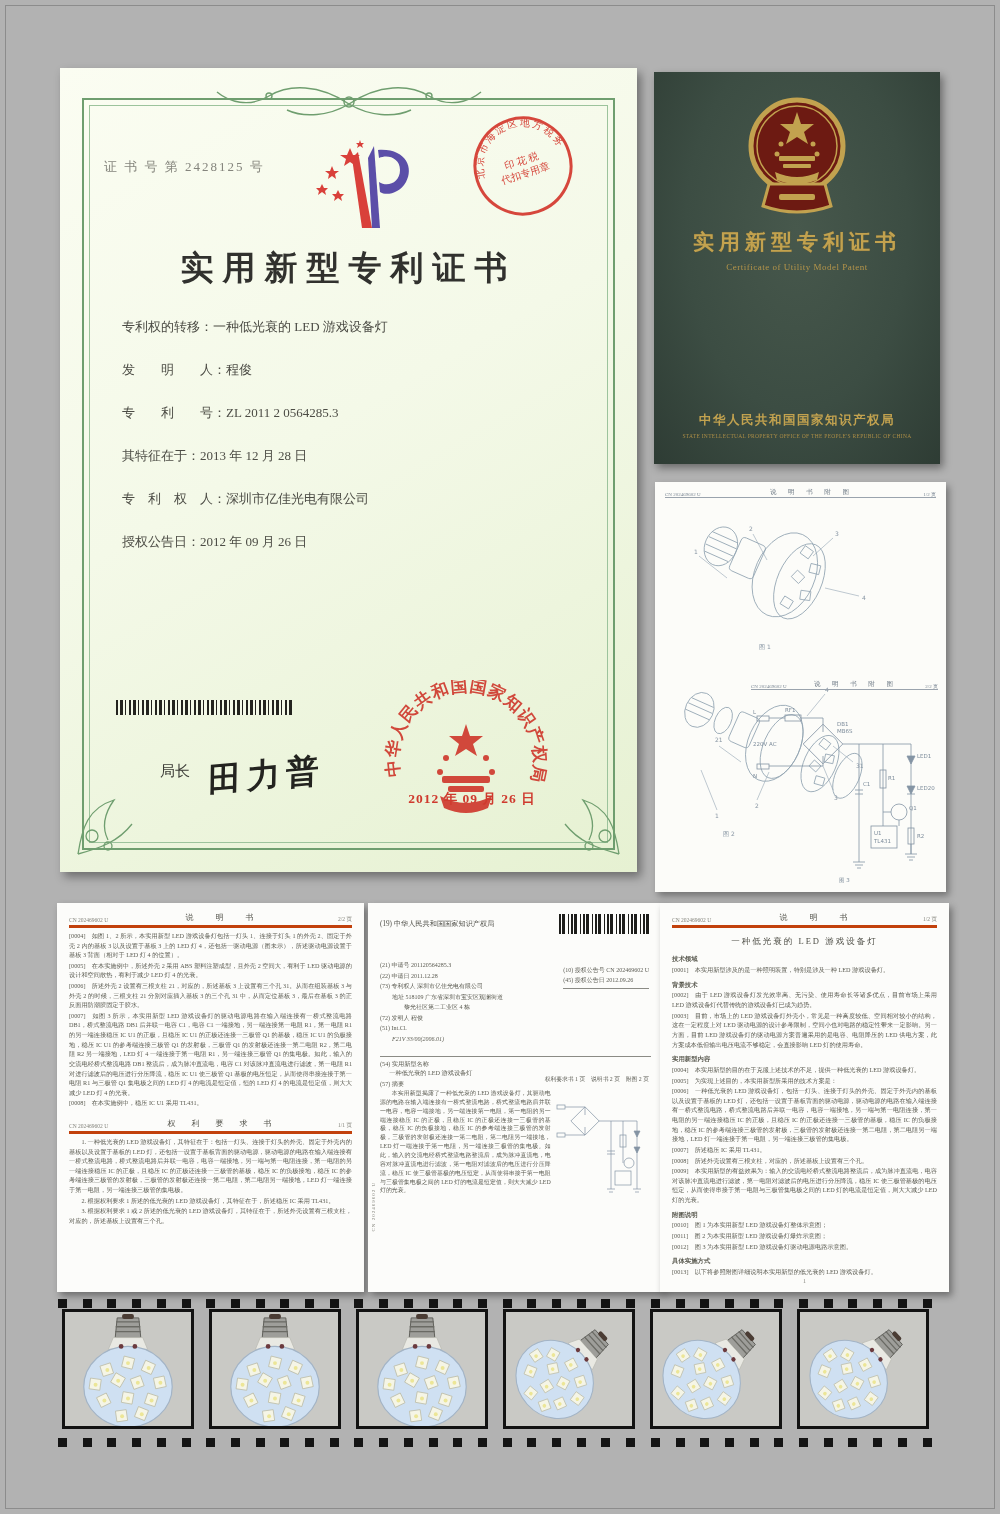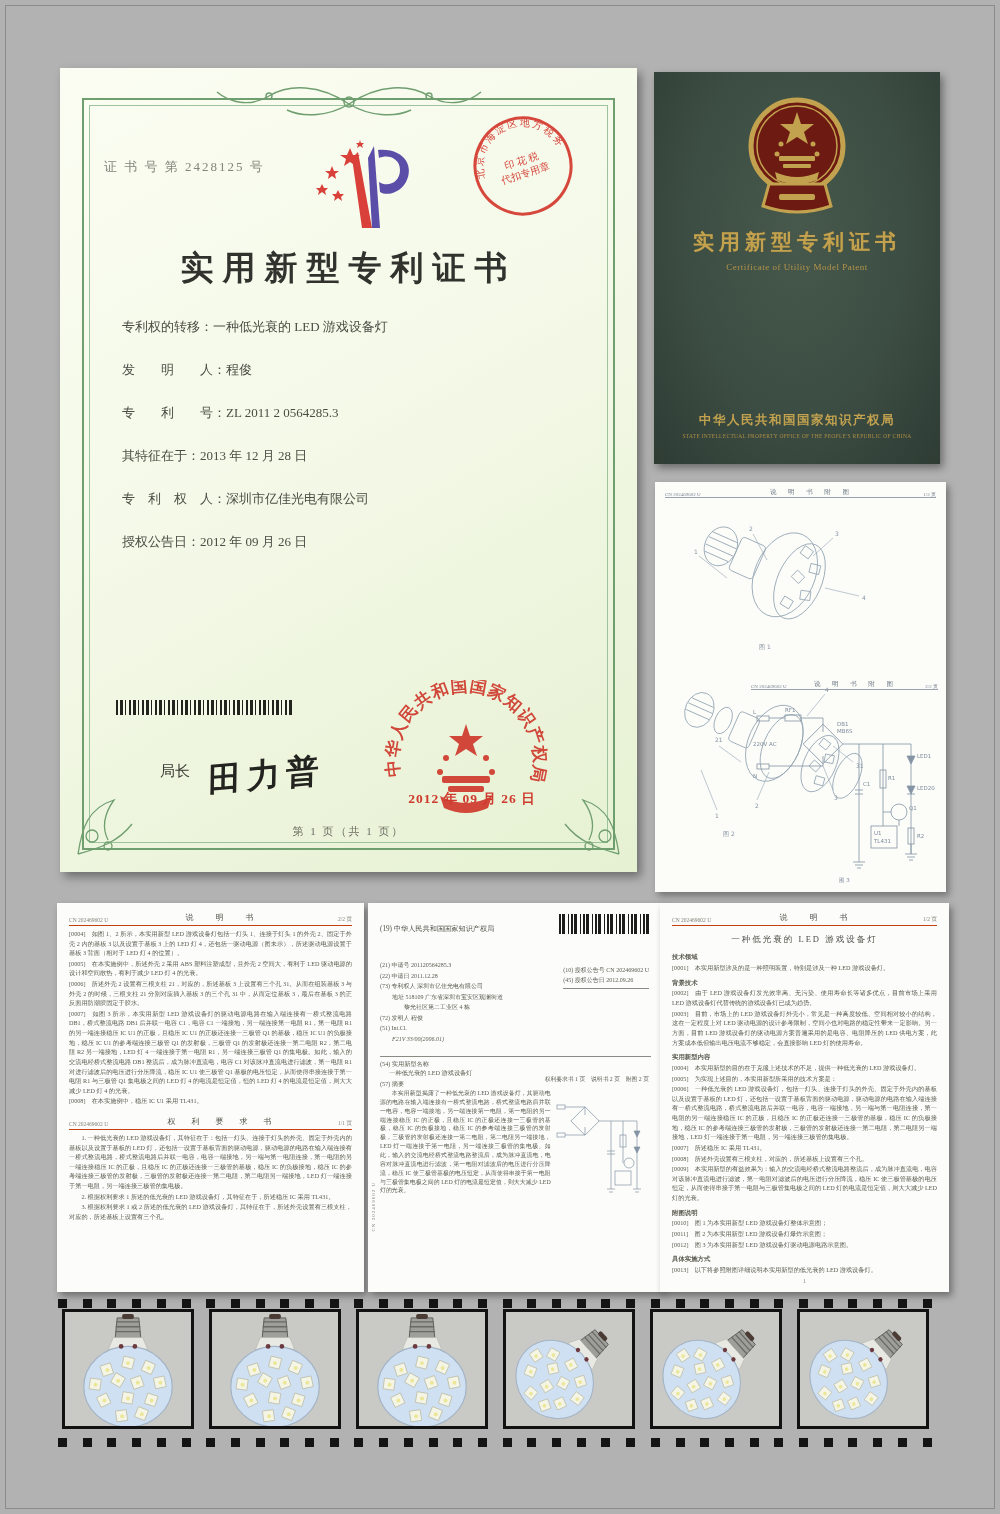--- a/index.html
+++ b/index.html
@@ -51,32 +51,32 @@
             box-shadow:3px 4px 7px rgba(0,0,0,.35);}
   .dhead{position:absolute;display:flex;justify-content:space-between;align-items:flex-end;
          border-bottom:1px solid #9aa3ad;font-size:5px;color:#7c8895;}
   .dhead .dt{font-size:6.5px;letter-spacing:5px;color:#6c7884;}
   .lineart{stroke:#93a5b3;fill:none;stroke-width:.8;}
   .dnum{font-size:6px;fill:#8795a3;font-family:"DejaVu Sans",sans-serif;}
 
   
   .docpage{position:absolute;top:903px;height:389px;background:#fcfcfa;box-shadow:3px 4px 7px rgba(0,0,0,.38);
            box-sizing:border-box;padding:9px 12px;color:#5a5a50;}
-  .dochead{display:flex;justify-content:space-between;align-items:flex-end;border-bottom:1px solid #c2410c;
+  .dochead{display:flex;justify-content:space-between;align-items:flex-end;border-bottom:3px solid #c2410c;
            padding-bottom:2px;font-size:5.5px;color:#84847c;}
   .dochead .t{font-size:8px;letter-spacing:7px;color:#55554d;}
   .docbody{font-size:6.2px;line-height:1.55;text-align:justify;margin-top:3px;}
   .docbody p{margin:0 0 1px 0;}
   .ind{ text-indent:2em;}
   .sechead{font-weight:bold;font-size:6.4px;margin:5px 0 1px 0;}
   .doc-title-c{ text-align:center;font-size:8.5px;letter-spacing:2px;margin:8px 0 6px 0;color:#4c4c44;}
   .pgnum{position:absolute;bottom:8px;left:0;width:100%;text-align:center;font-size:6px;color:#8a8a82;}
 
   
-  .pubrow1{display:flex;justify-content:space-between;align-items:flex-end;margin-top:2px;}
+  .pubrow1{display:flex;justify-content:space-between;align-items:center;margin-top:2px;}
   .pub19{font-size:7.2px;color:#4f4f48;}
   .pubbarcode{width:92px;height:20px;
       background:repeating-linear-gradient(90deg,#1d1d1a 0 2px,#fcfcfa 2px 3px,#1d1d1a 3px 6px,#fcfcfa 6px 9px,#1d1d1a 9px 10px,#fcfcfa 10px 12px);}
   .pubrow2{display:flex;align-items:center;margin-top:2px;}
   .pub12{font-size:10.5px;color:#45453e;letter-spacing:1px;margin-left:42px;}
   .pubnos{position:absolute;right:14px;top:62px;font-size:6px;color:#5c5c54;line-height:1.7;
           border-bottom:1px solid #8b8b85;padding-bottom:3px;}
   .publeft{font-size:6px;line-height:1.75;margin-top:26px;width:60%;}
   .pubpages-line{position:absolute;right:14px;top:172px;font-size:5.8px;color:#5c5c54;}
   .pubhr{border:none;border-top:1px solid #8b8b85;margin:4px 0 3px 0;}
@@ -195,21 +195,20 @@
           <circle cx="106" cy="78" r="3"></circle>
         <circle cx="60" cy="92" r="3"></circle>
           <circle cx="112" cy="92" r="3"></circle>
         <rect x="62" y="96" width="48" height="7" rx="2"></rect>
         <rect x="68" y="106" width="36" height="6" rx="2"></rect>
         <path d="M60,116 Q86,130 112,116 L108,128 Q86,138 64,128 Z"></path>
       </g>
     </svg>
     <div class="seal-date">2012 年 09 月 26 日</div>
 
-    <div class="cert-footer">第 1 页（共 1 页）</div>
   </div>
 
   <div class="cover">
     <svg style="position:absolute;left:50%;top:16px;transform:translateX(-50%);" width="124" height="132" viewBox="0 0 124 132">
       <circle cx="62" cy="58" r="46" fill="#6d1a12" stroke="#c2a24f" stroke-width="5"></circle>
       <circle cx="62" cy="58" r="40" fill="none" stroke="#c2a24f" stroke-width="1.5"></circle>
       <g fill="#c2a24f">
         <polygon points="62,24 66,36 79,36 69,44 73,56 62,49 51,56 55,44 45,36 58,36"></polygon>
         <circle cx="46" cy="56" r="2.5"></circle>
           <circle cx="78" cy="56" r="2.5"></circle>

